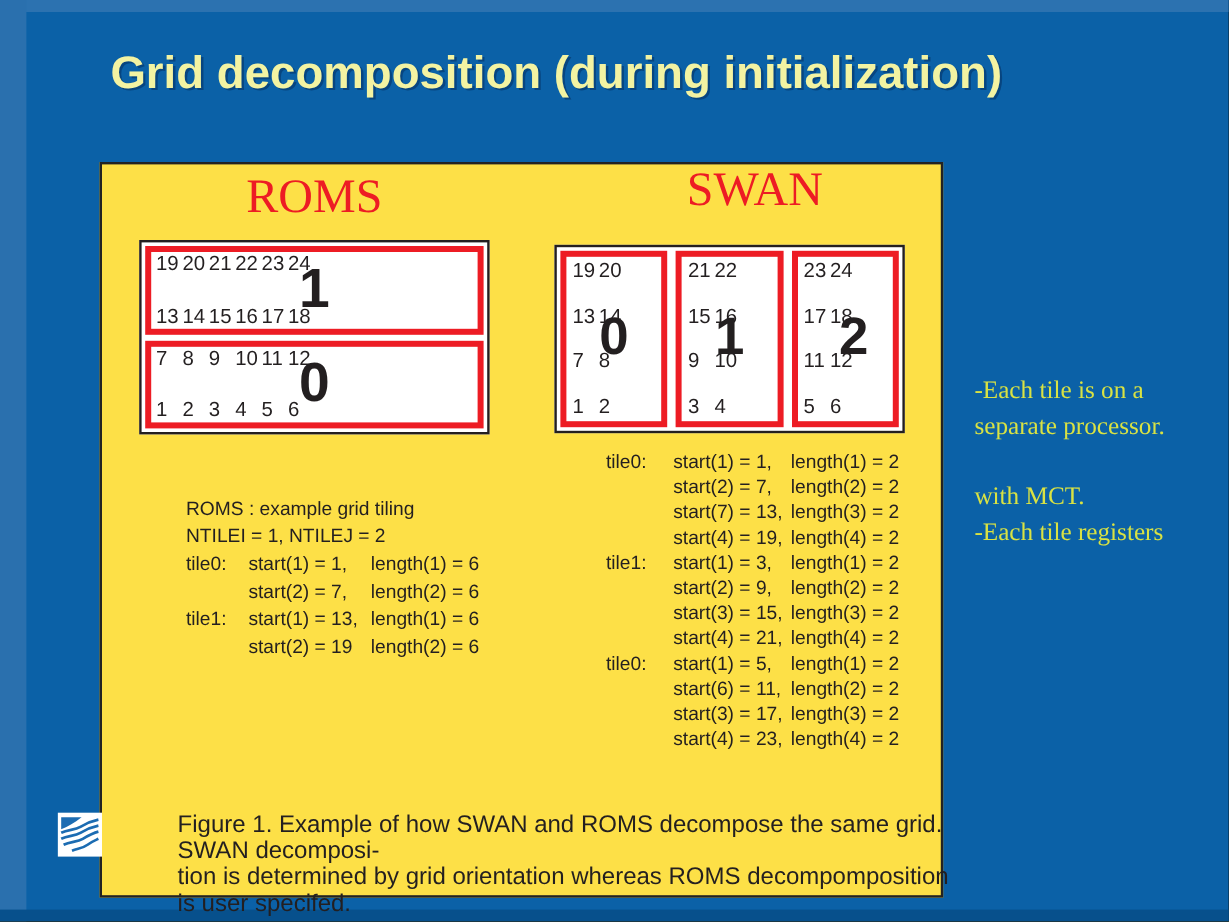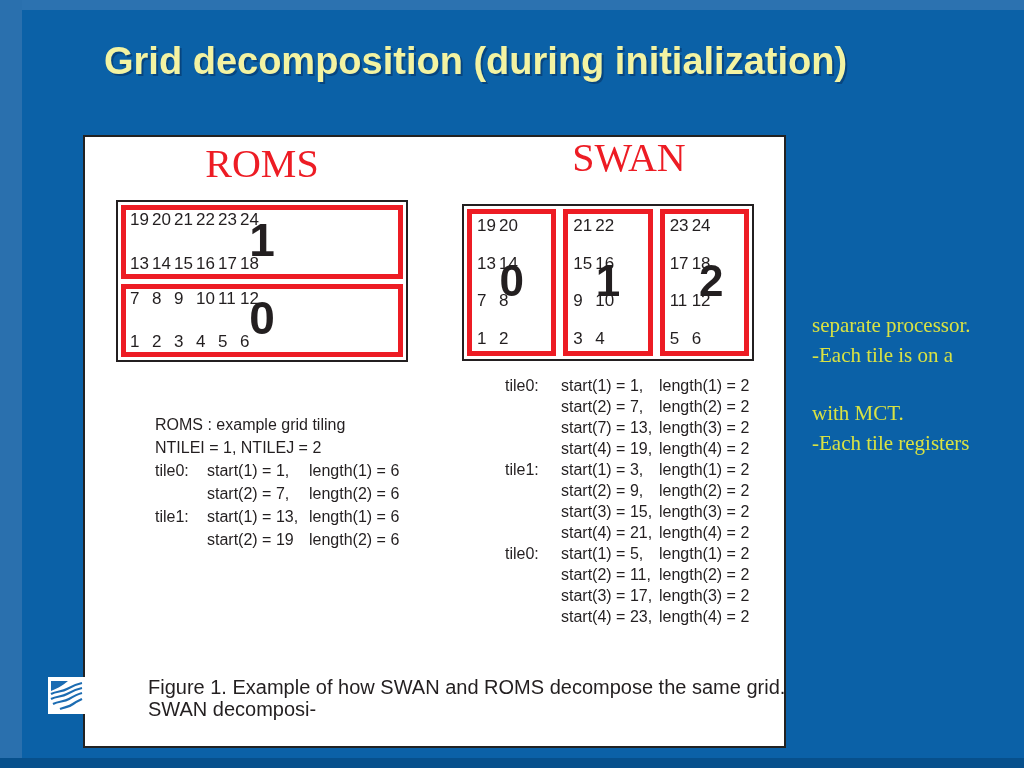--- a/index.html
+++ b/index.html
@@ -8,29 +8,29 @@
     background:#0b61a7;
     font-family:"Liberation Sans",sans-serif;
     color:#231f20;
   }
   
   .edge-top{position:absolute;left:0;top:0;width:1024px;height:10px;background:#2c72b0;}
   .edge-left{position:absolute;left:0;top:0;width:22px;height:768px;background:#2a70ae;}
   .edge-bottom{position:absolute;left:0;top:758px;width:1024px;height:10px;background:#07508c;}
 
   .slide-title{
-    position:absolute;left:104px;top:40px;width:880px;
+    position:absolute;left:92px;top:40px;width:880px;
     font-size:38px;font-weight:bold;color:#f3f3a2;letter-spacing:0;
     text-shadow:2px 2px 0 rgba(6,48,96,.55);
     white-space:nowrap;
   }
 
   .panel{
     position:absolute;left:83px;top:135px;width:699px;height:609px;
-    background:#ffffff;border:2px solid #222;box-sizing:content-box;
+    background:#fde047;border:2px solid #222;box-sizing:content-box;
   }
 
   .diagram-heading{
     position:absolute;width:292px;text-align:center;
     font-family:"Liberation Serif",serif;font-size:40px;line-height:1.05;
     color:#ed1c24;
   }
   .roms-heading{left:31px;top:6px;}
   .swan-heading{left:398px;top:0px;}
 
@@ -264,45 +264,46 @@
         <span class="info-start">start(4) = 21,</span>
         <span class="info-length">length(4) = 2</span>
       </div>
       <div class="info-line">
         <span class="info-label">tile0:</span>
         <span class="info-start">start(1) = 5,</span>
         <span class="info-length">length(1) = 2</span>
       </div>
       <div class="info-line">
         <span class="info-label"></span>
-        <span class="info-start">start(2) = 11,</span>
+        <span class="info-start">start(6) = 11,</span>
         <span class="info-length">length(2) = 2</span>
       </div>
       <div class="info-line">
         <span class="info-label"></span>
         <span class="info-start">start(3) = 17,</span>
         <span class="info-length">length(3) = 2</span>
       </div>
       <div class="info-line">
         <span class="info-label"></span>
         <span class="info-start">start(4) = 23,</span>
         <span class="info-length">length(4) = 2</span>
       </div>
     </div>
 
     <div class="caption">
       <div>Figure 1. Example of how SWAN and ROMS decompose the same grid. SWAN decomposi-</div>
+      <div>tion is determined by grid orientation whereas ROMS decompomposition is user specifed.</div>
     </div>
 
   </div>
 
   <div class="side-note">
     <div class="para">
+      <div>-Each tile is on a</div>
       <div>separate processor.</div>
-      <div>-Each tile is on a</div>
     </div>
     <div class="para">
       <div>with MCT.</div>
       <div>-Each tile registers</div>
     </div>
   </div>
 
   <div class="logo">
     <svg width="37" height="37" viewBox="0 0 37 37" xmlns="http://www.w3.org/2000/svg">
       <rect x="0" y="0" width="37" height="37" fill="#ffffff"></rect>

